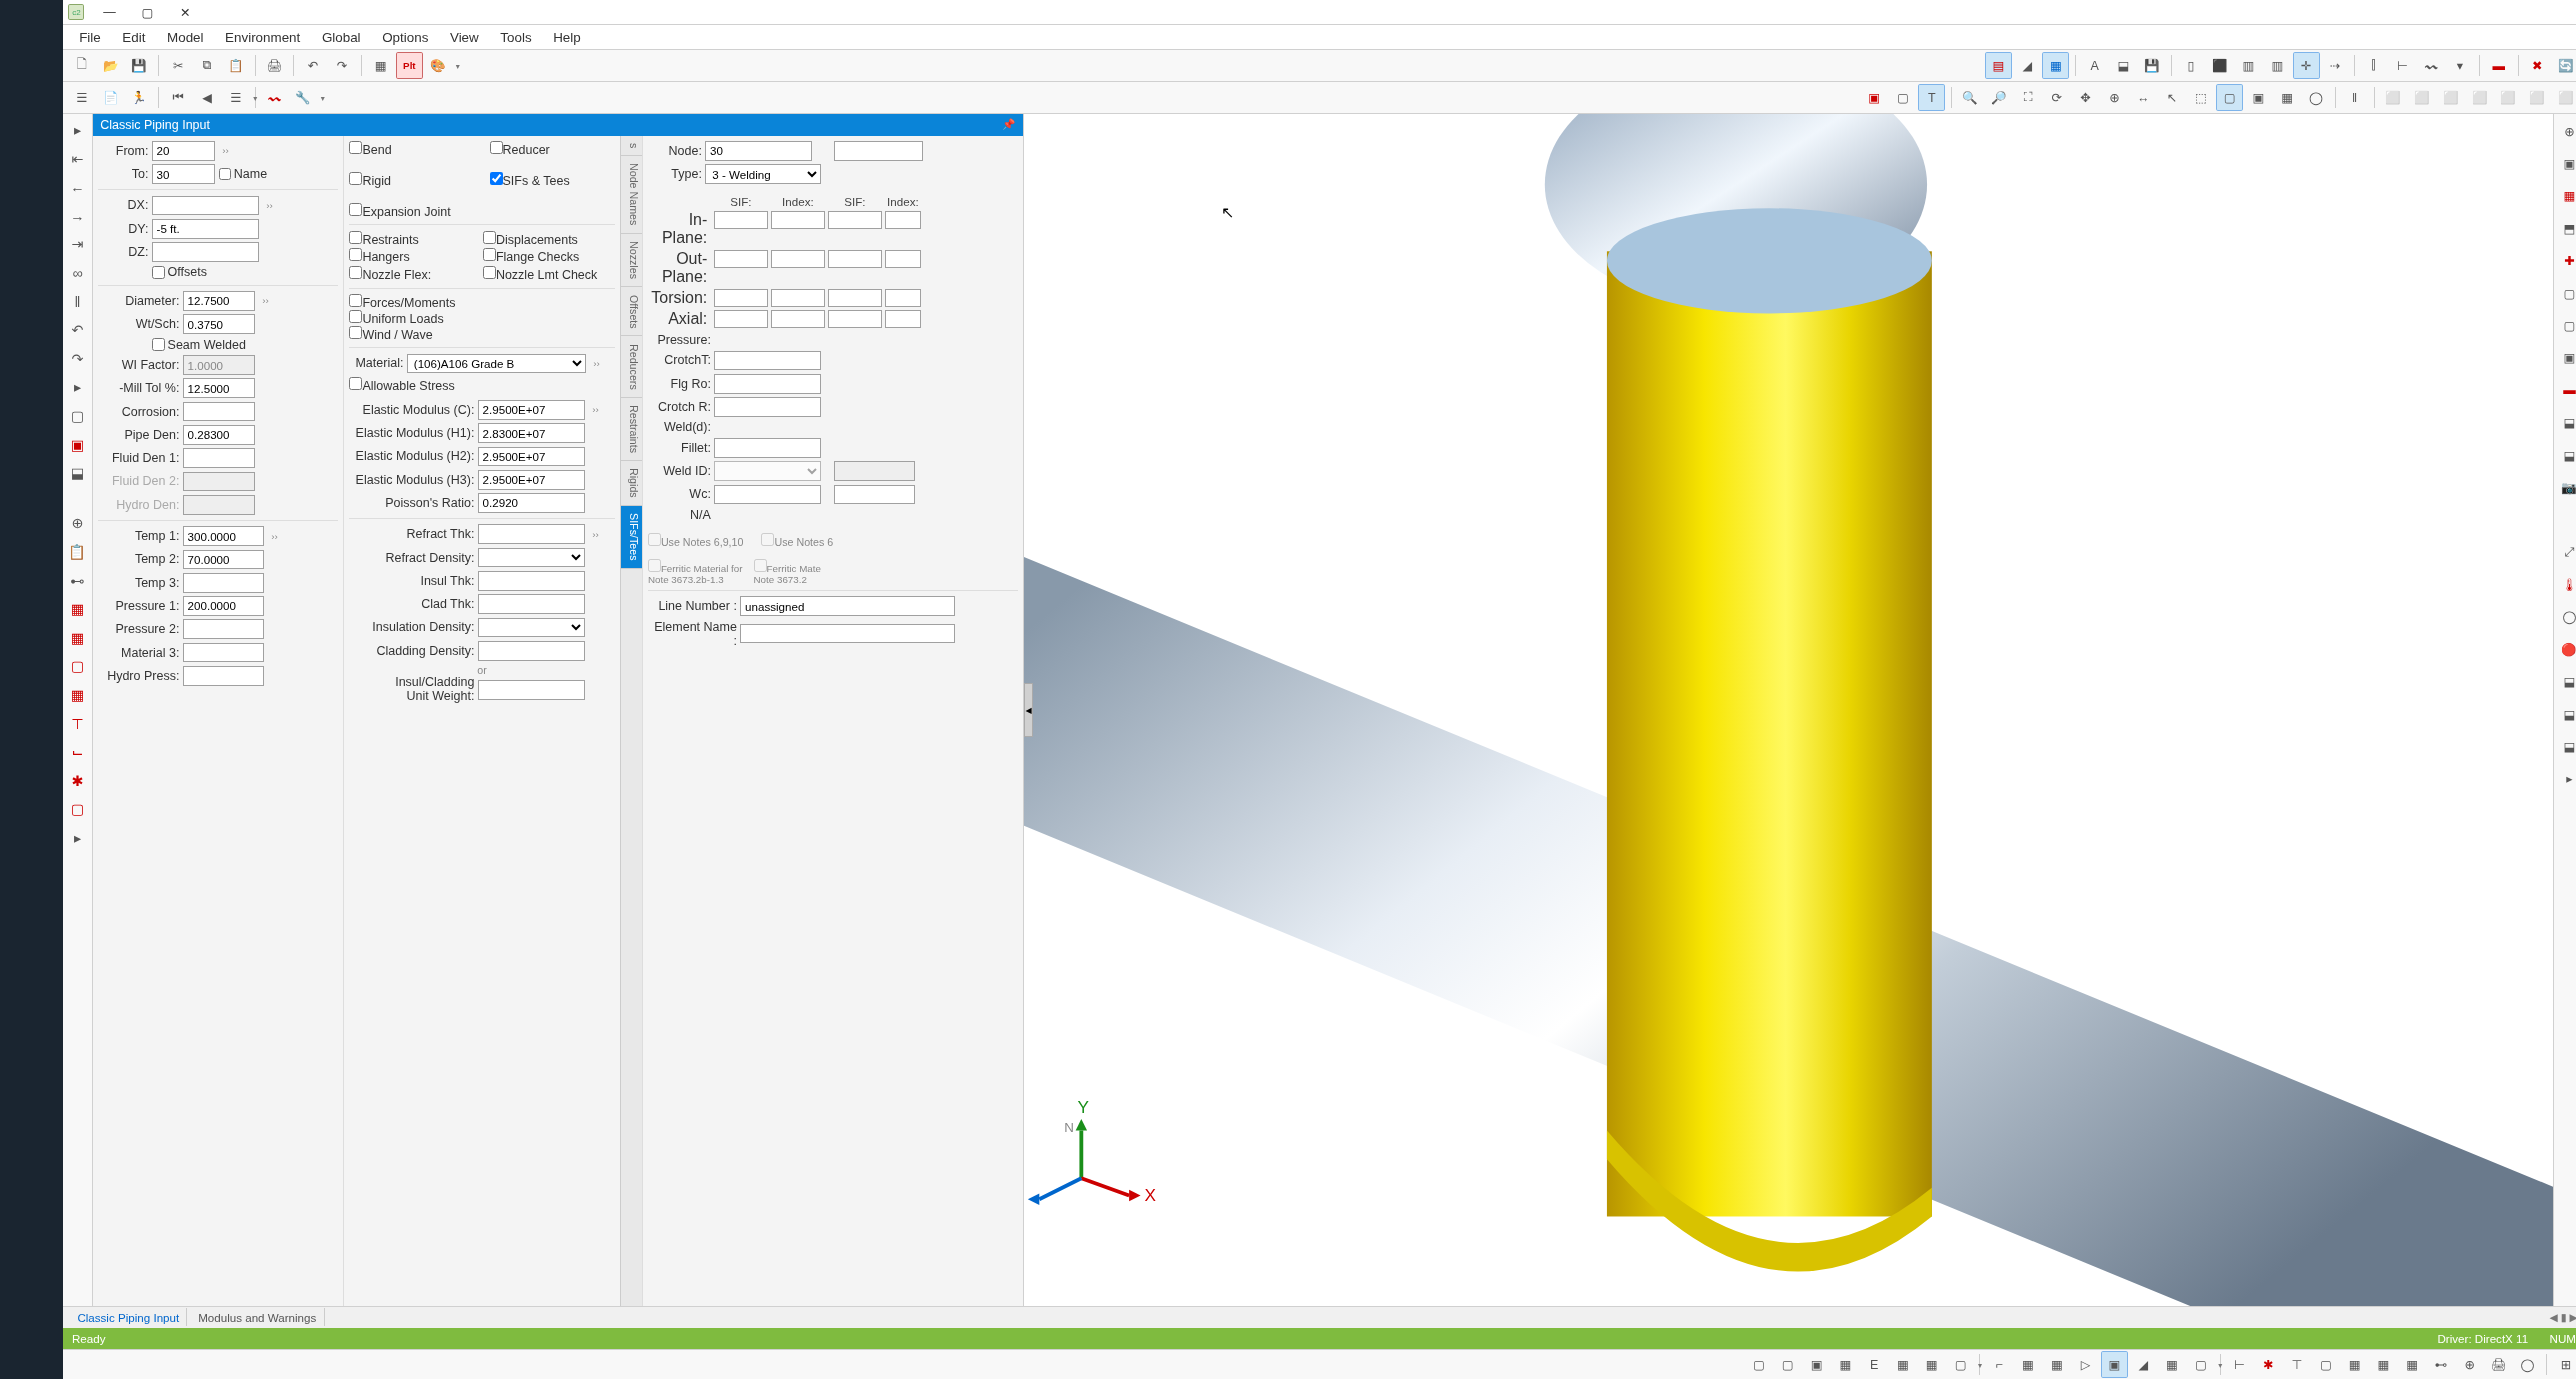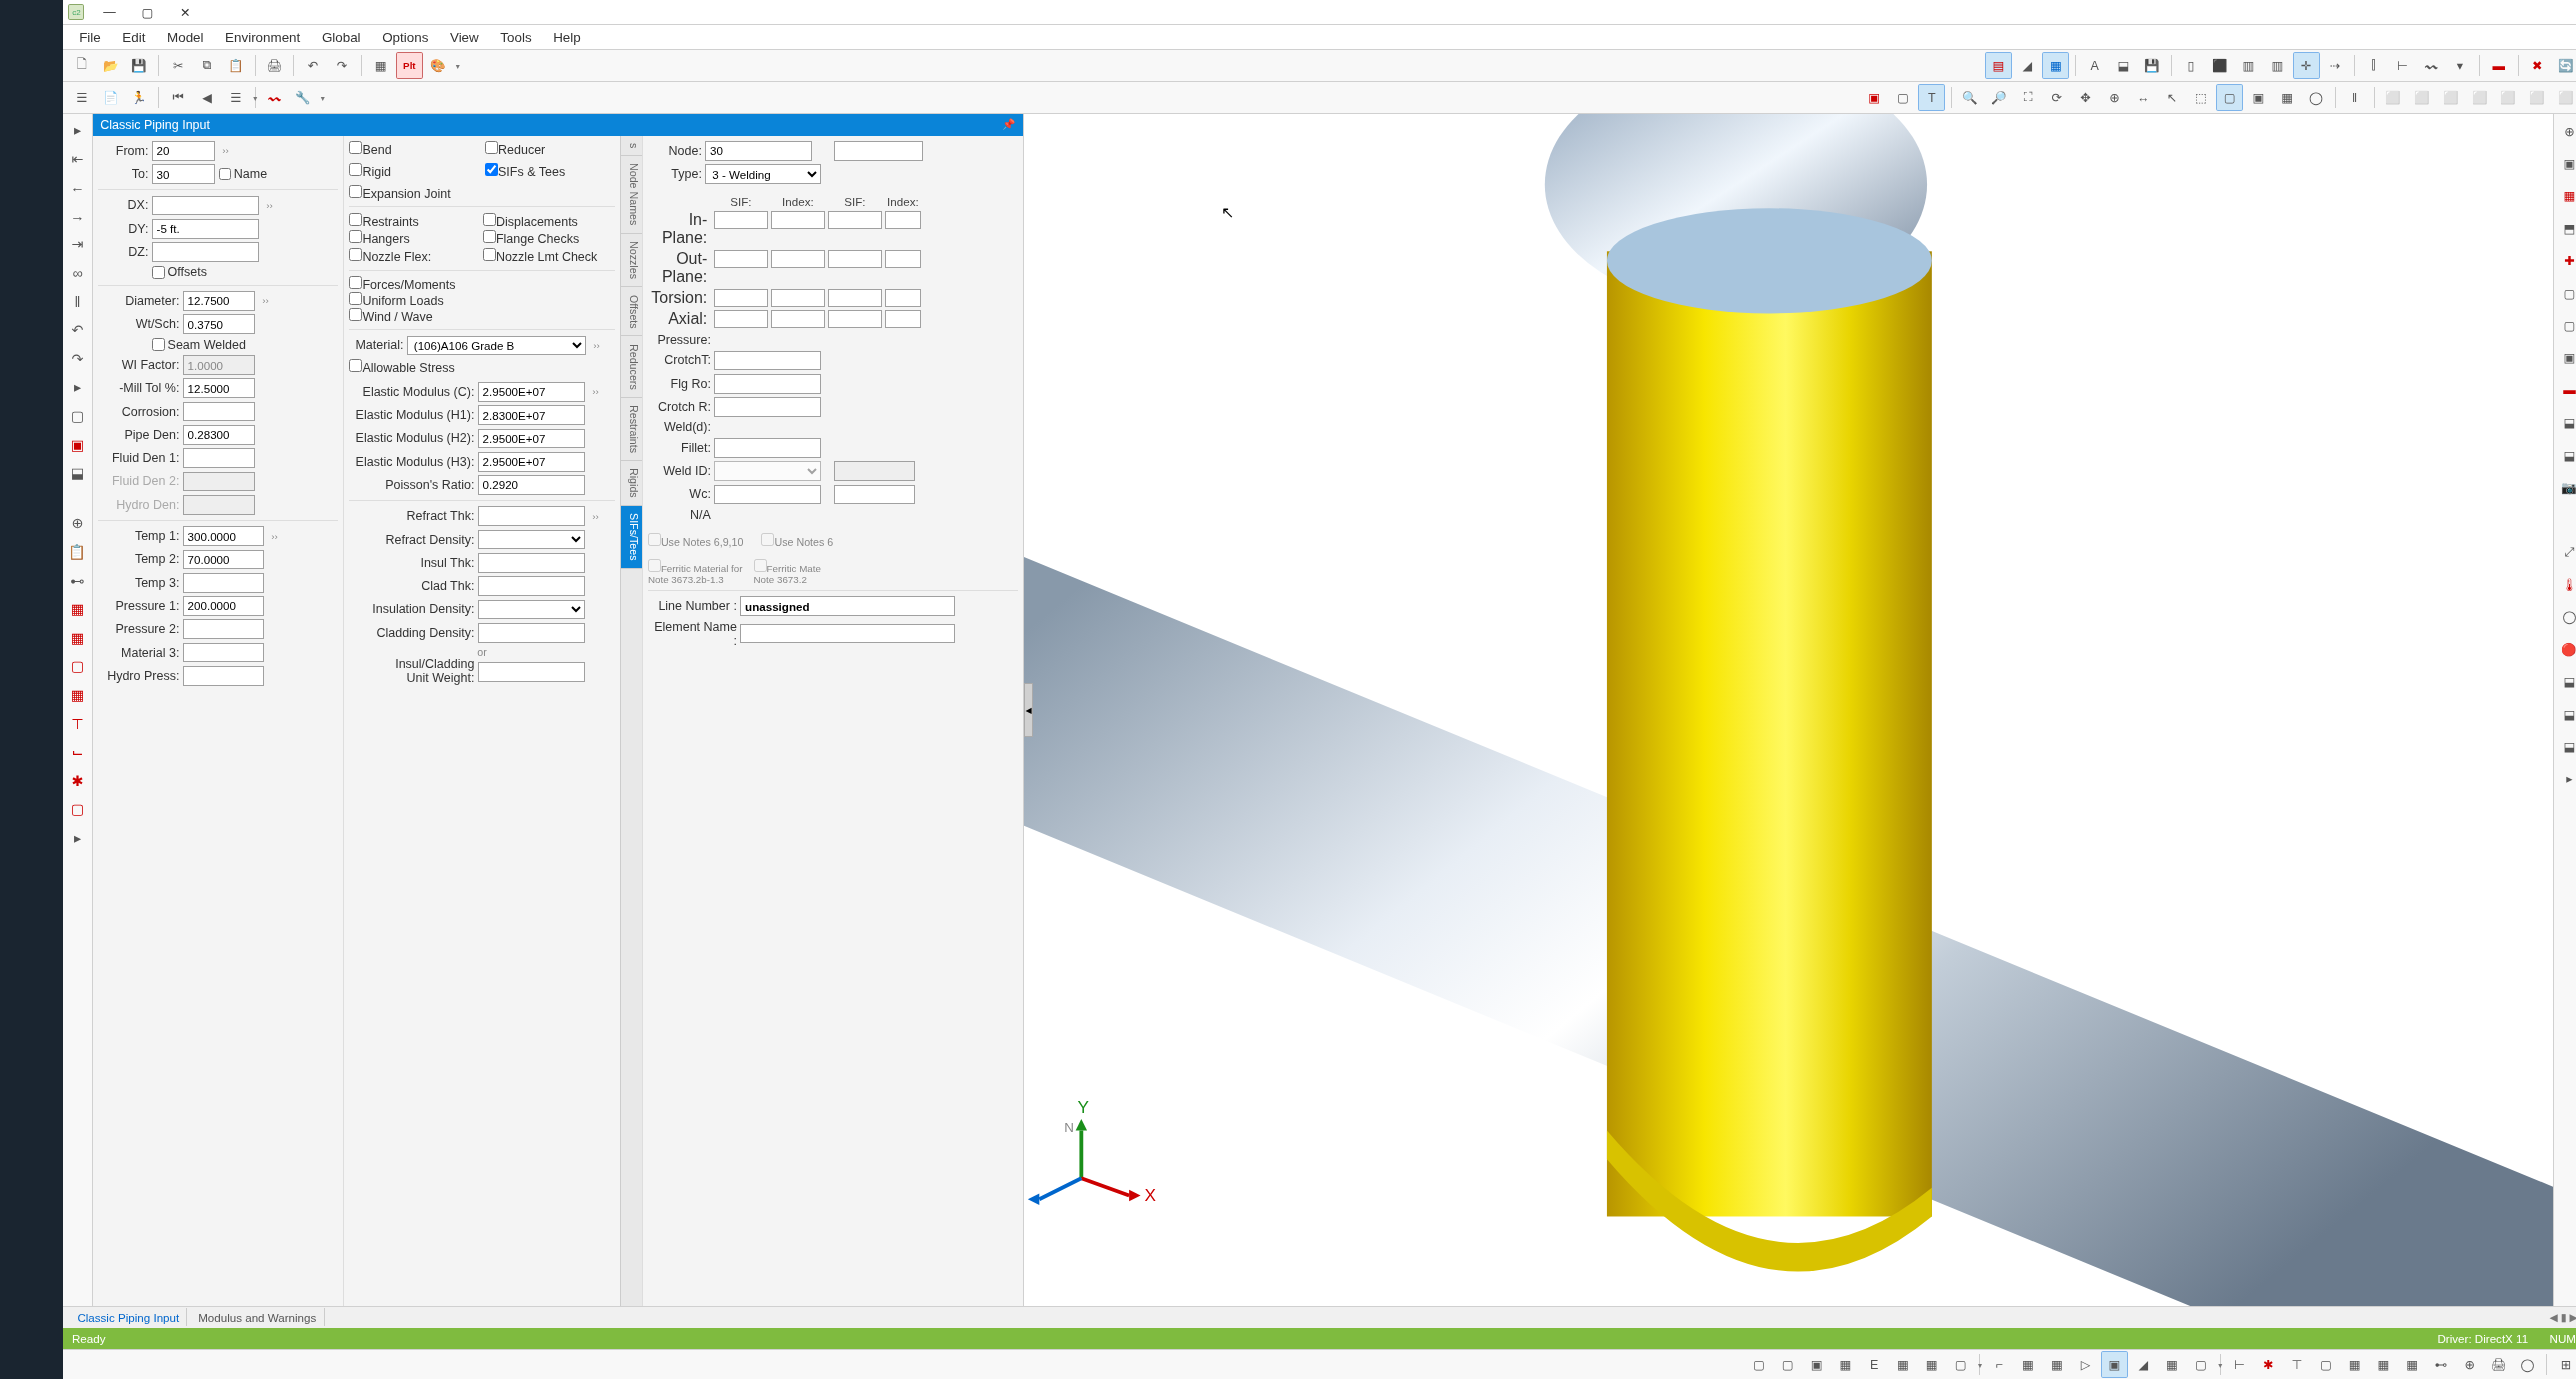--- a/index.html
+++ b/index.html
@@ -330,21 +330,21 @@
               <label style="width:81px">Material 3:</label>
               <input type="text" style="width: 81px;">
             </div>
           <div class="frow">
               <label style="width:81px">Hydro Press:</label>
               <input type="text" style="width: 81px;">
             </div>
         </div>
 
         <div class="panel-mid">
-          <div style="display:grid;grid-template-columns:1fr 1fr;gap:6px">
+          <div style="display:grid;grid-template-columns:1fr 1fr;gap:15px">
             <span class="cb"><input type="checkbox" style=""><span>Bend</span></span>
             <span class="cb"><input type="checkbox" style=""><span>Reducer</span></span>
             <span class="cb"><input type="checkbox" style=""><span>Rigid</span></span>
             <span class="cb"><input type="checkbox" checked="" style=""><span>SIFs &amp; Tees</span></span>
             <span class="cb" style="grid-column:1/3"><input type="checkbox" style=""><span>Expansion Joint</span></span>
           </div>
           <div class="hr"></div>
           <div style="display:grid;grid-template-columns:1fr 1fr;gap:1.8px">
             <span class="cb"><input type="checkbox" style=""><span>Restraints</span></span>
             <span class="cb"><input type="checkbox" style=""><span>Displacements</span></span>
@@ -509,21 +509,21 @@
             <span class="cb"><input type="checkbox" disabled="" style=""><span>Use Notes 6,9,10</span></span>
             <span class="cb"><input type="checkbox" disabled="" style=""><span>Use Notes 6</span></span>
           </div>
           <div style="display:flex;gap:11px;font-size:9.8px;color:#888;margin-top:11px">
             <span class="cb"><input type="checkbox" disabled="" style=""><span><span>Ferritic Material for</span><br><span>Note 3673.2b-1.3</span></span></span>
             <span class="cb"><input type="checkbox" disabled="" style=""><span><span>Ferritic Mate</span><br><span>Note 3673.2</span></span></span>
           </div>
           <div class="hr"></div>
           <div class="frow">
               <label style="width:89px">Line Number :</label>
-              <input type="text" style="width: 215px; font-weight: bold;" value="unassigned">
+              <input type="text" style="width: 215px;" value="unassigned">
             </div>
           <div class="frow">
               <label style="width:89px">Element Name :</label>
               <input type="text" style="width: 215px;">
             </div>
         </div>
       </div>
     </div>
 
     <div class="viewport">

